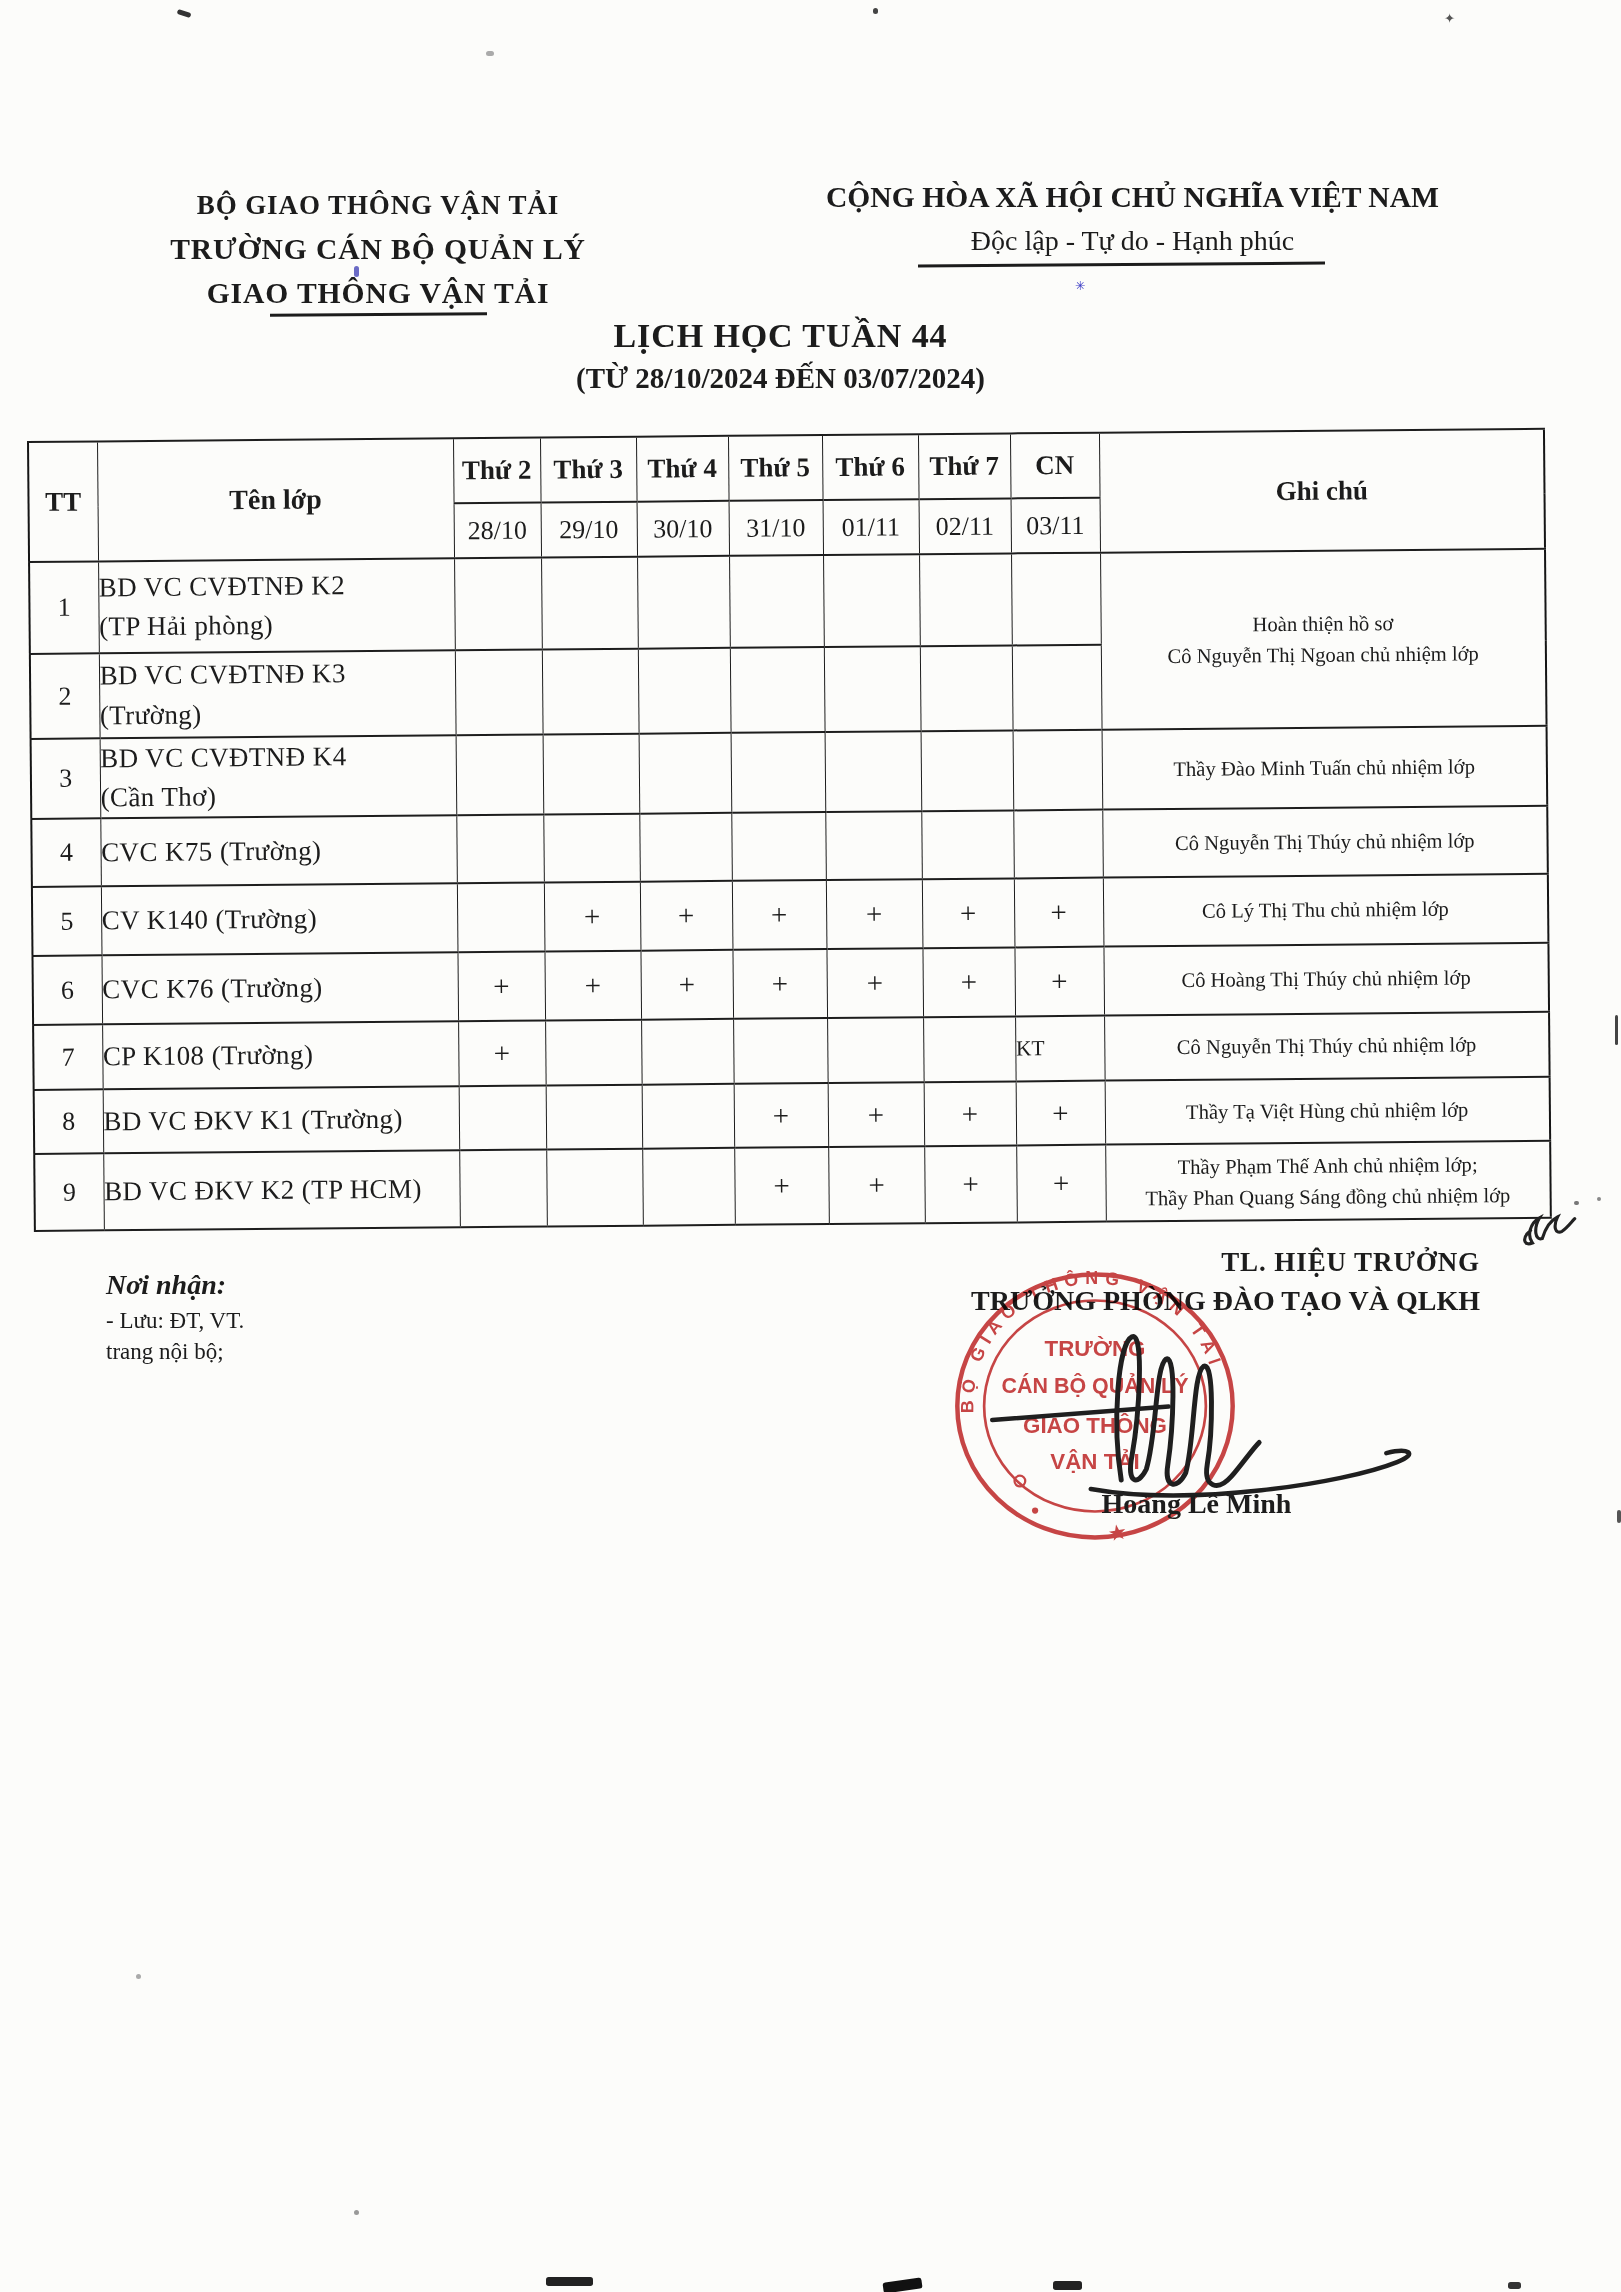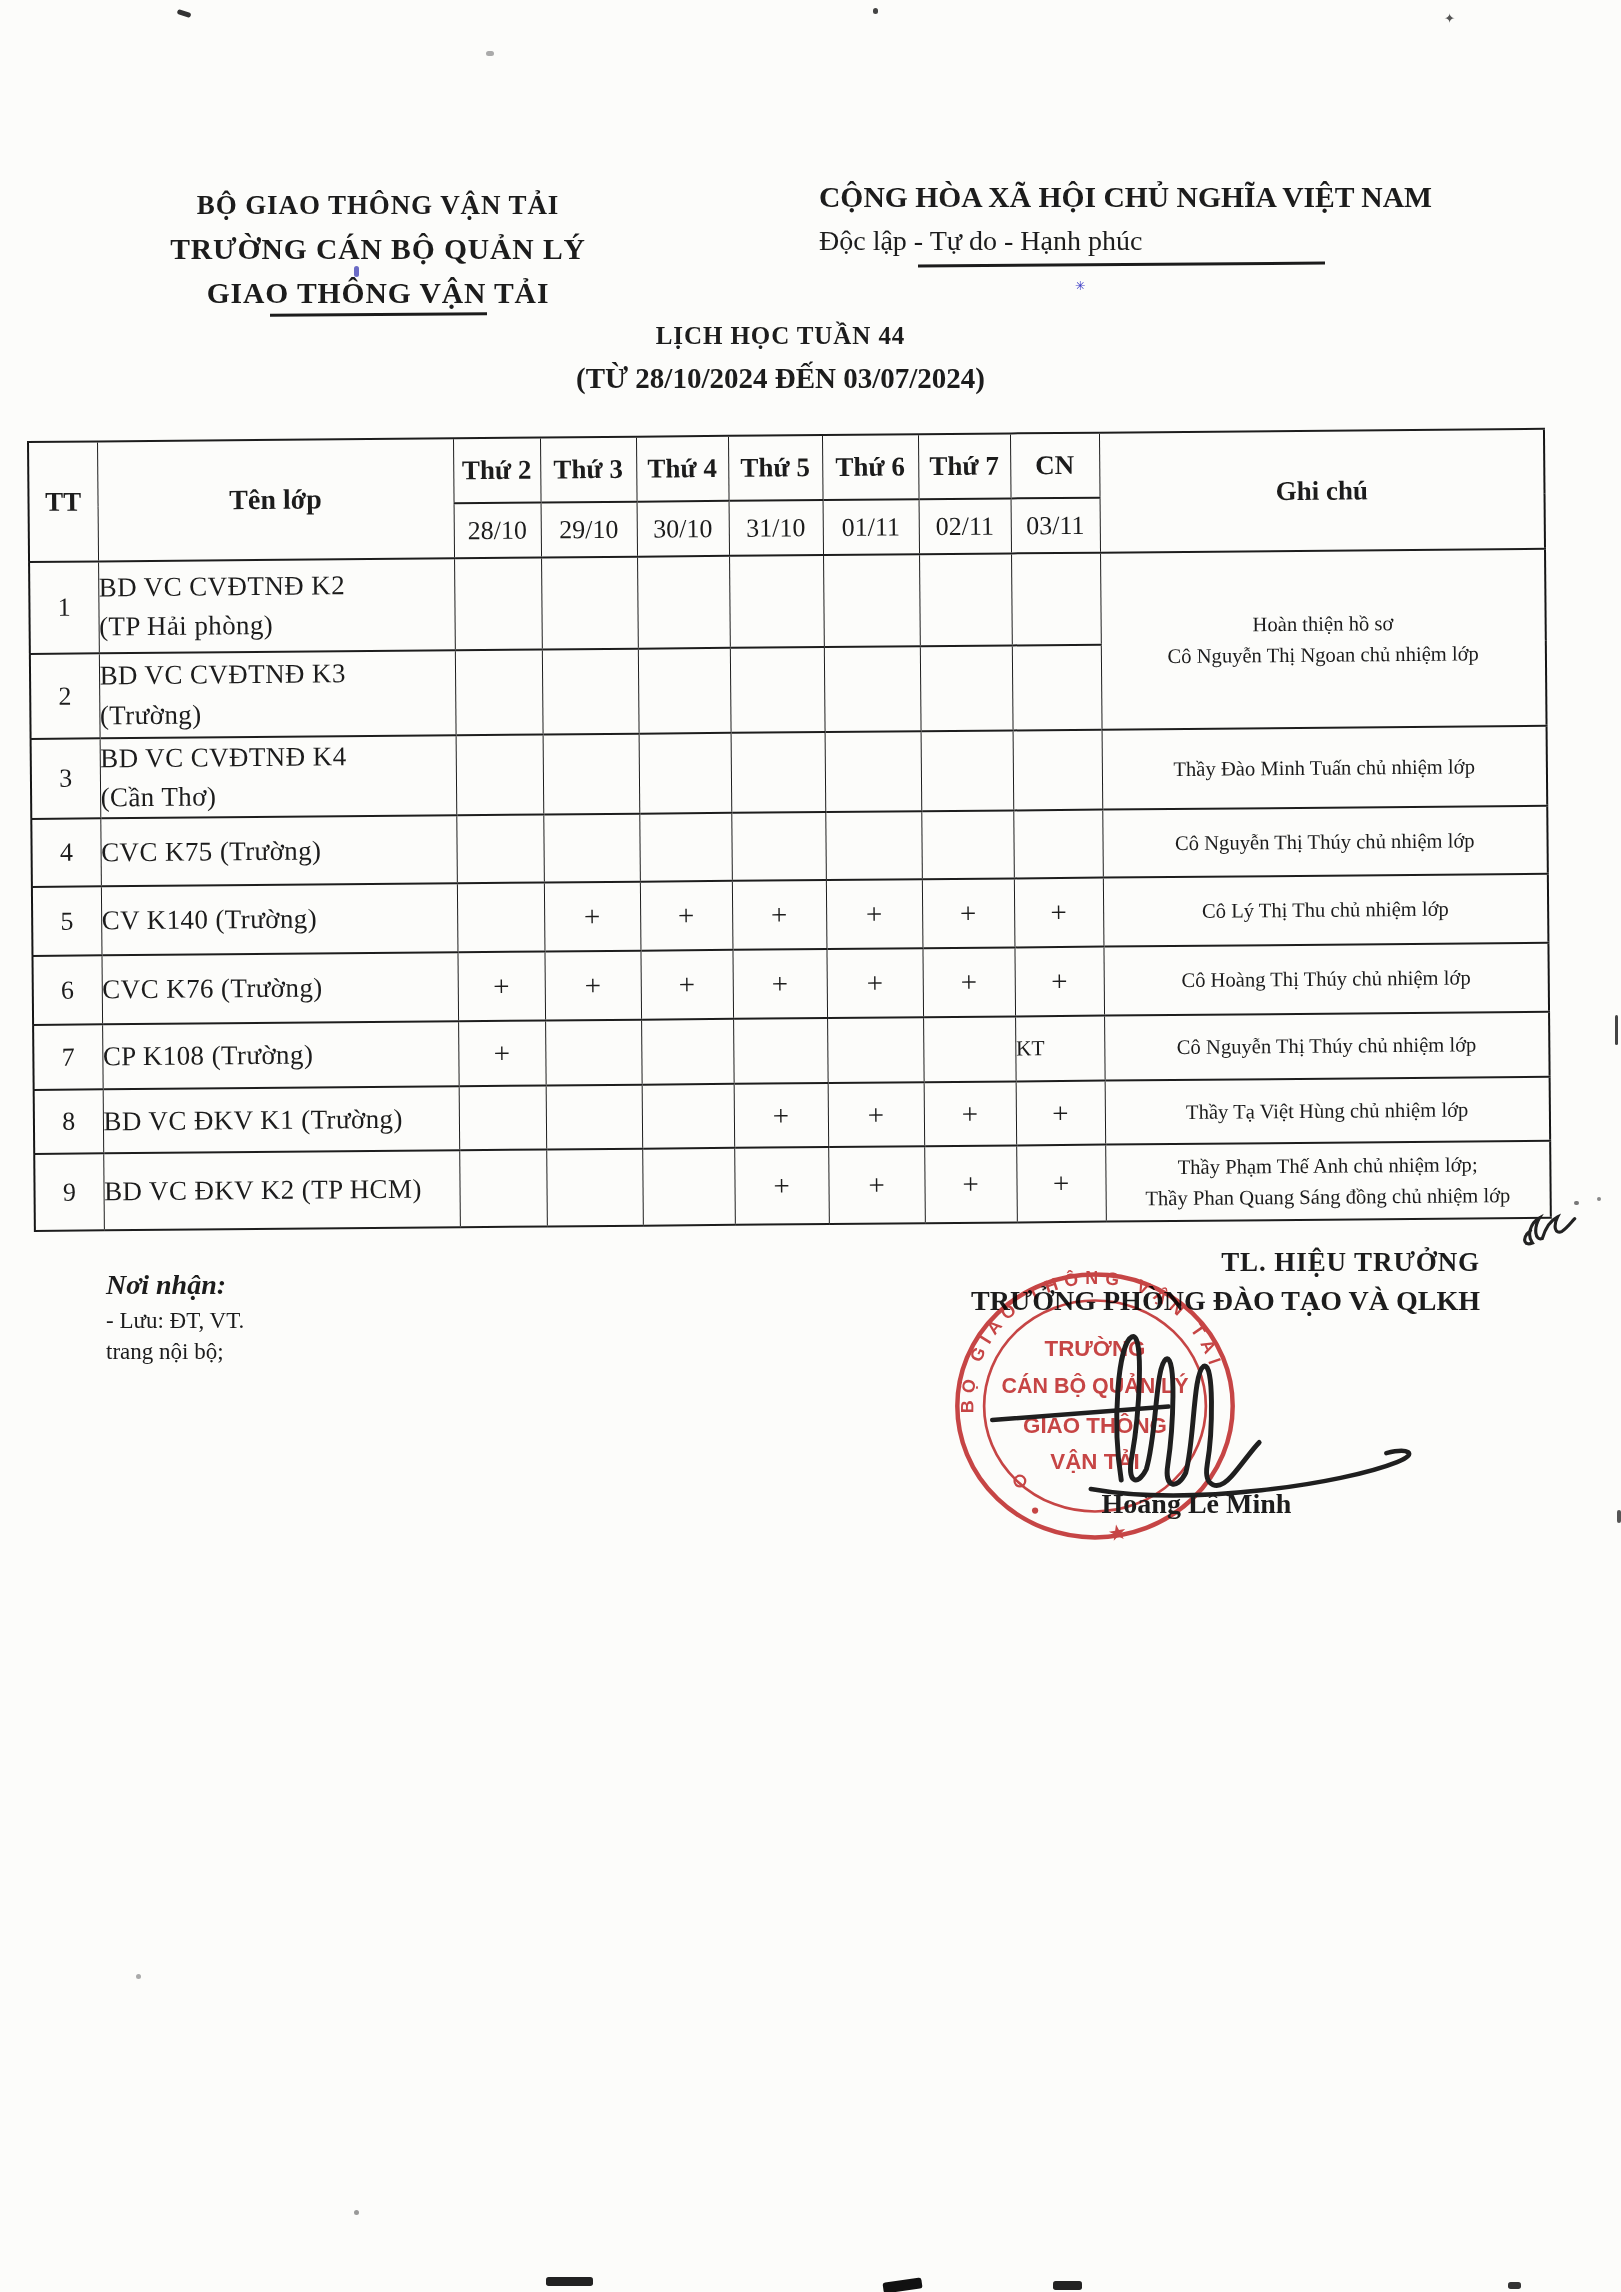--- a/index.html
+++ b/index.html
@@ -7,26 +7,26 @@
     width:1621px;height:2293px;position:relative;overflow:hidden;
     background:#fcfcfa;color:#1c1c1c;
     font-family:"Liberation Serif","DejaVu Serif",serif;
   }
   .abs{position:absolute;}
 
   
   #hdr-left{left:145px;top:183px;width:466px;text-align:center;line-height:44px;}
   #hdr-left .l1{font-size:27px;font-weight:700;letter-spacing:0.9px;}
   #hdr-left .l2,#hdr-left .l3{font-size:29.6px;font-weight:700;letter-spacing:0.9px;}
-  #hdr-right{left:819px;top:176px;width:627px;line-height:43px;}
+  #hdr-right{left:819px;top:176px;width:627px;text-align:center;line-height:43px;}
   #hdr-right .l1{font-size:29.6px;font-weight:700;}
   #hdr-right .l2{font-size:28px;font-weight:400;}
   .rule{position:absolute;background:#1c1c1c;height:2.7px;transform:rotate(-0.4deg);}
   #title{left:512px;top:315px;width:537px;text-align:center;line-height:42px;}
-  #title .t1{font-size:25px;font-weight:700;letter-spacing:0.9px;}
+  #title .t1{font-size:34px;font-weight:700;letter-spacing:0.9px;}
   #title .t2{font-size:29px;font-weight:700;}
 
   
   #sched{
     position:absolute;left:27px;top:441px;width:1516px;
     border-collapse:collapse;table-layout:fixed;
     transform:rotate(-0.5deg);transform-origin:0 0;
   }
   #sched td,#sched th{
     border-left:1.8px solid #1d1d1d;border-right:1.8px solid #1d1d1d;

